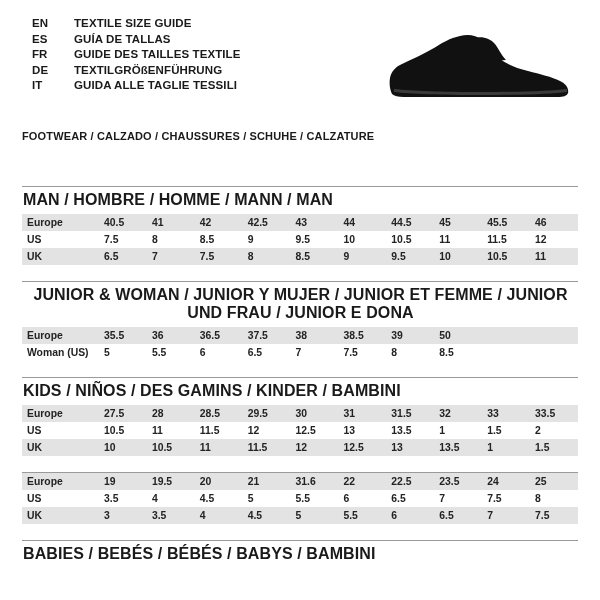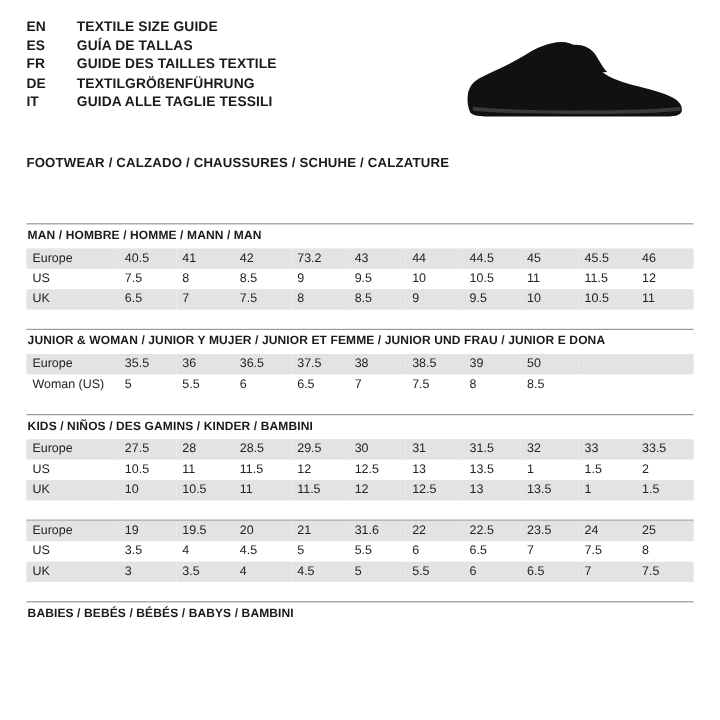--- a/index.html
+++ b/index.html
@@ -20,20 +20,21 @@
     height: 600px;
     box-sizing: border-box;
     padding: 16px 22px 0 22px;
   }
 
   
   .header {
     display: flex;
     align-items: flex-start;
     justify-content: space-between;
+    margin-left: 10px;
   }
   .lang-list {
     display: table;
     border-collapse: collapse;
     font-size: 11.5px;
     line-height: 15.6px;
   }
   .lang-row { display: table-row; }
   .lang-code, .lang-title {
     display: table-cell;
@@ -58,30 +59,31 @@
     font-weight: bold;
     letter-spacing: 0.15px;
   }
 
   
   .section {
     margin-top: 16px;
   }
   .section.first { margin-top: 44px; }
   .section-title {
-    font-size: 10px;
+    font-size: 16px;
     font-weight: bold;
     letter-spacing: 0.1px;
     padding-bottom: 5px;
     margin-left: 1px;
   }
   table.size-table {
     border-collapse: collapse;
     width: 556px;
     table-layout: fixed;
+    font-weight: bold;
   }
   table.size-table td {
     font-size: 10.4px;
     height: 17px;
     padding: 0 0 0 5px;
     vertical-align: middle;
     color: #232323;
   }
   table.size-table tr.shaded td {
     background: #e3e3e3;
@@ -141,21 +143,21 @@
   <div class="section first">
     <div class="hr"></div>
     <div class="section-title" style="padding-top:4px;">MAN / HOMBRE / HOMME / MANN / MAN</div>
     <table class="size-table">
       <tbody>
           <tr class="shaded">
         <td class="label">Europe</td>
         <td>40.5</td>
         <td>41</td>
         <td>42</td>
-        <td>73.2</td>
+        <td>42.5</td>
         <td>43</td>
         <td>44</td>
         <td>44.5</td>
         <td>45</td>
         <td>45.5</td>
         <td>46</td>
       </tr>
       <tr>
         <td class="label">US</td>
         <td>7.5</td>
@@ -181,21 +183,21 @@
         <td>10</td>
         <td>10.5</td>
         <td>11</td>
       </tr>
     </tbody>
       </table>
   </div>
 
   <div class="section">
     <div class="hr"></div>
-    <div class="section-title" style="padding-top:4px;">JUNIOR &amp; WOMAN / JUNIOR Y MUJER / JUNIOR ET FEMME / JUNIOR UND FRAU / JUNIOR E DONA</div>
+    <div class="section-title" style="padding-top:4px;text-align:center;">JUNIOR &amp; WOMAN / JUNIOR Y MUJER / JUNIOR ET FEMME / JUNIOR UND FRAU / JUNIOR E DONA</div>
     <table class="size-table">
       <tbody>
           <tr class="shaded">
         <td class="label">Europe</td>
         <td>35.5</td>
         <td>36</td>
         <td>36.5</td>
         <td>37.5</td>
         <td>38</td>
         <td>38.5</td>

